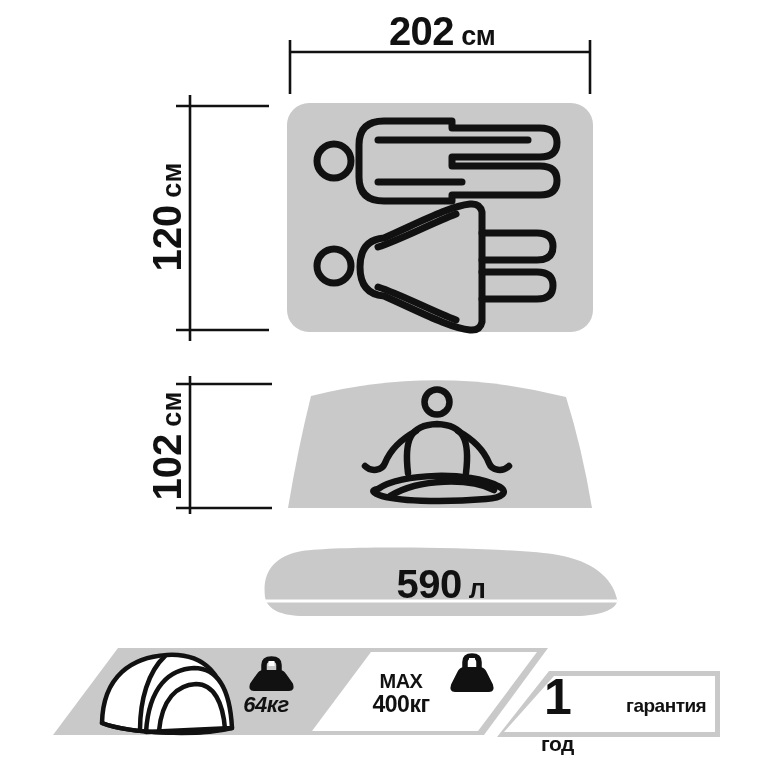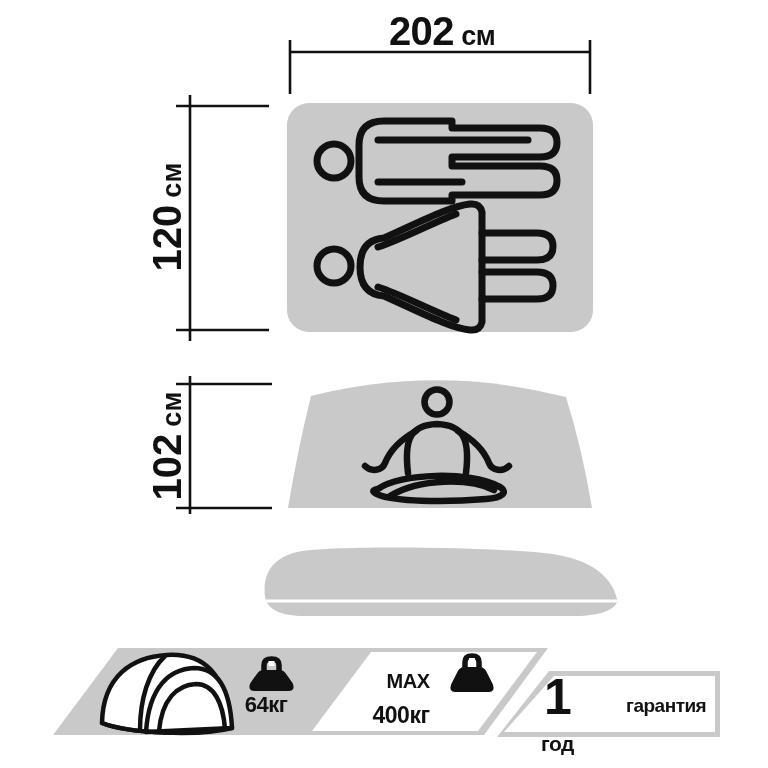--- a/index.html
+++ b/index.html
@@ -15,23 +15,23 @@
   .label{position:absolute;white-space:nowrap;letter-spacing:-0.5px;line-height:1;}
   .center{transform:translateX(-50%);}
   .num{font-size:40px;}
   .unit{font-size:27px;margin-left:7px;}
   .rot{position:absolute;width:0;height:0;}
   .rot .inner{
     display:inline-block;white-space:nowrap;
     transform:translate(-50%,-50%) rotate(-90deg);
   }
   .w64{font-size:22px;}
-  .maxblock{text-align:right;}
+  .maxblock{text-align:center;}
   .max1{font-size:20px;}
-  .max2{font-size:23px;margin-top:13px;}
+  .max2{font-size:23px;margin-top:2px;}
   .war-num{font-size:50px;}
   .war-unit{font-size:21px;}
   .war-text{font-size:19px;}
 </style>
 </head>
 <body>
 
 <div id="stage">
 
   <svg id="art" width="768" height="768" viewBox="0 0 768 768">
@@ -128,22 +128,25 @@
   </div>
 
   <div class="rot" style="left:167px;top:217px;">
     <span class="inner"><span class="num">120</span><span class="unit">см</span></span>
   </div>
 
   <div class="rot" style="left:167px;top:446px;">
     <span class="inner"><span class="num">102</span><span class="unit">см</span></span>
   </div>
 
+  <div class="label center" style="left:441px;top:564px;">
+    <span class="num">590</span><span class="unit">л</span>
+  </div>
 
-  <div class="label center w64" style="left:266px;top:694px;">64кг</div>
+  <div class="label center w64" style="left:266px;top:694px;font-style:italic;">64кг</div>
 
   <div class="label center maxblock" style="left:401px;top:671px;">
     <div class="max1">MAX</div>
     <div class="max2">400кг</div>
   </div>
 
   <div class="label war-num" style="left:544px;top:672px;">1</div>
   <div class="label war-unit" style="left:541px;top:712px;margin-top:21px;">год</div>
   <div class="label war-text" style="left:626px;top:696px;">гарантия</div>
 

